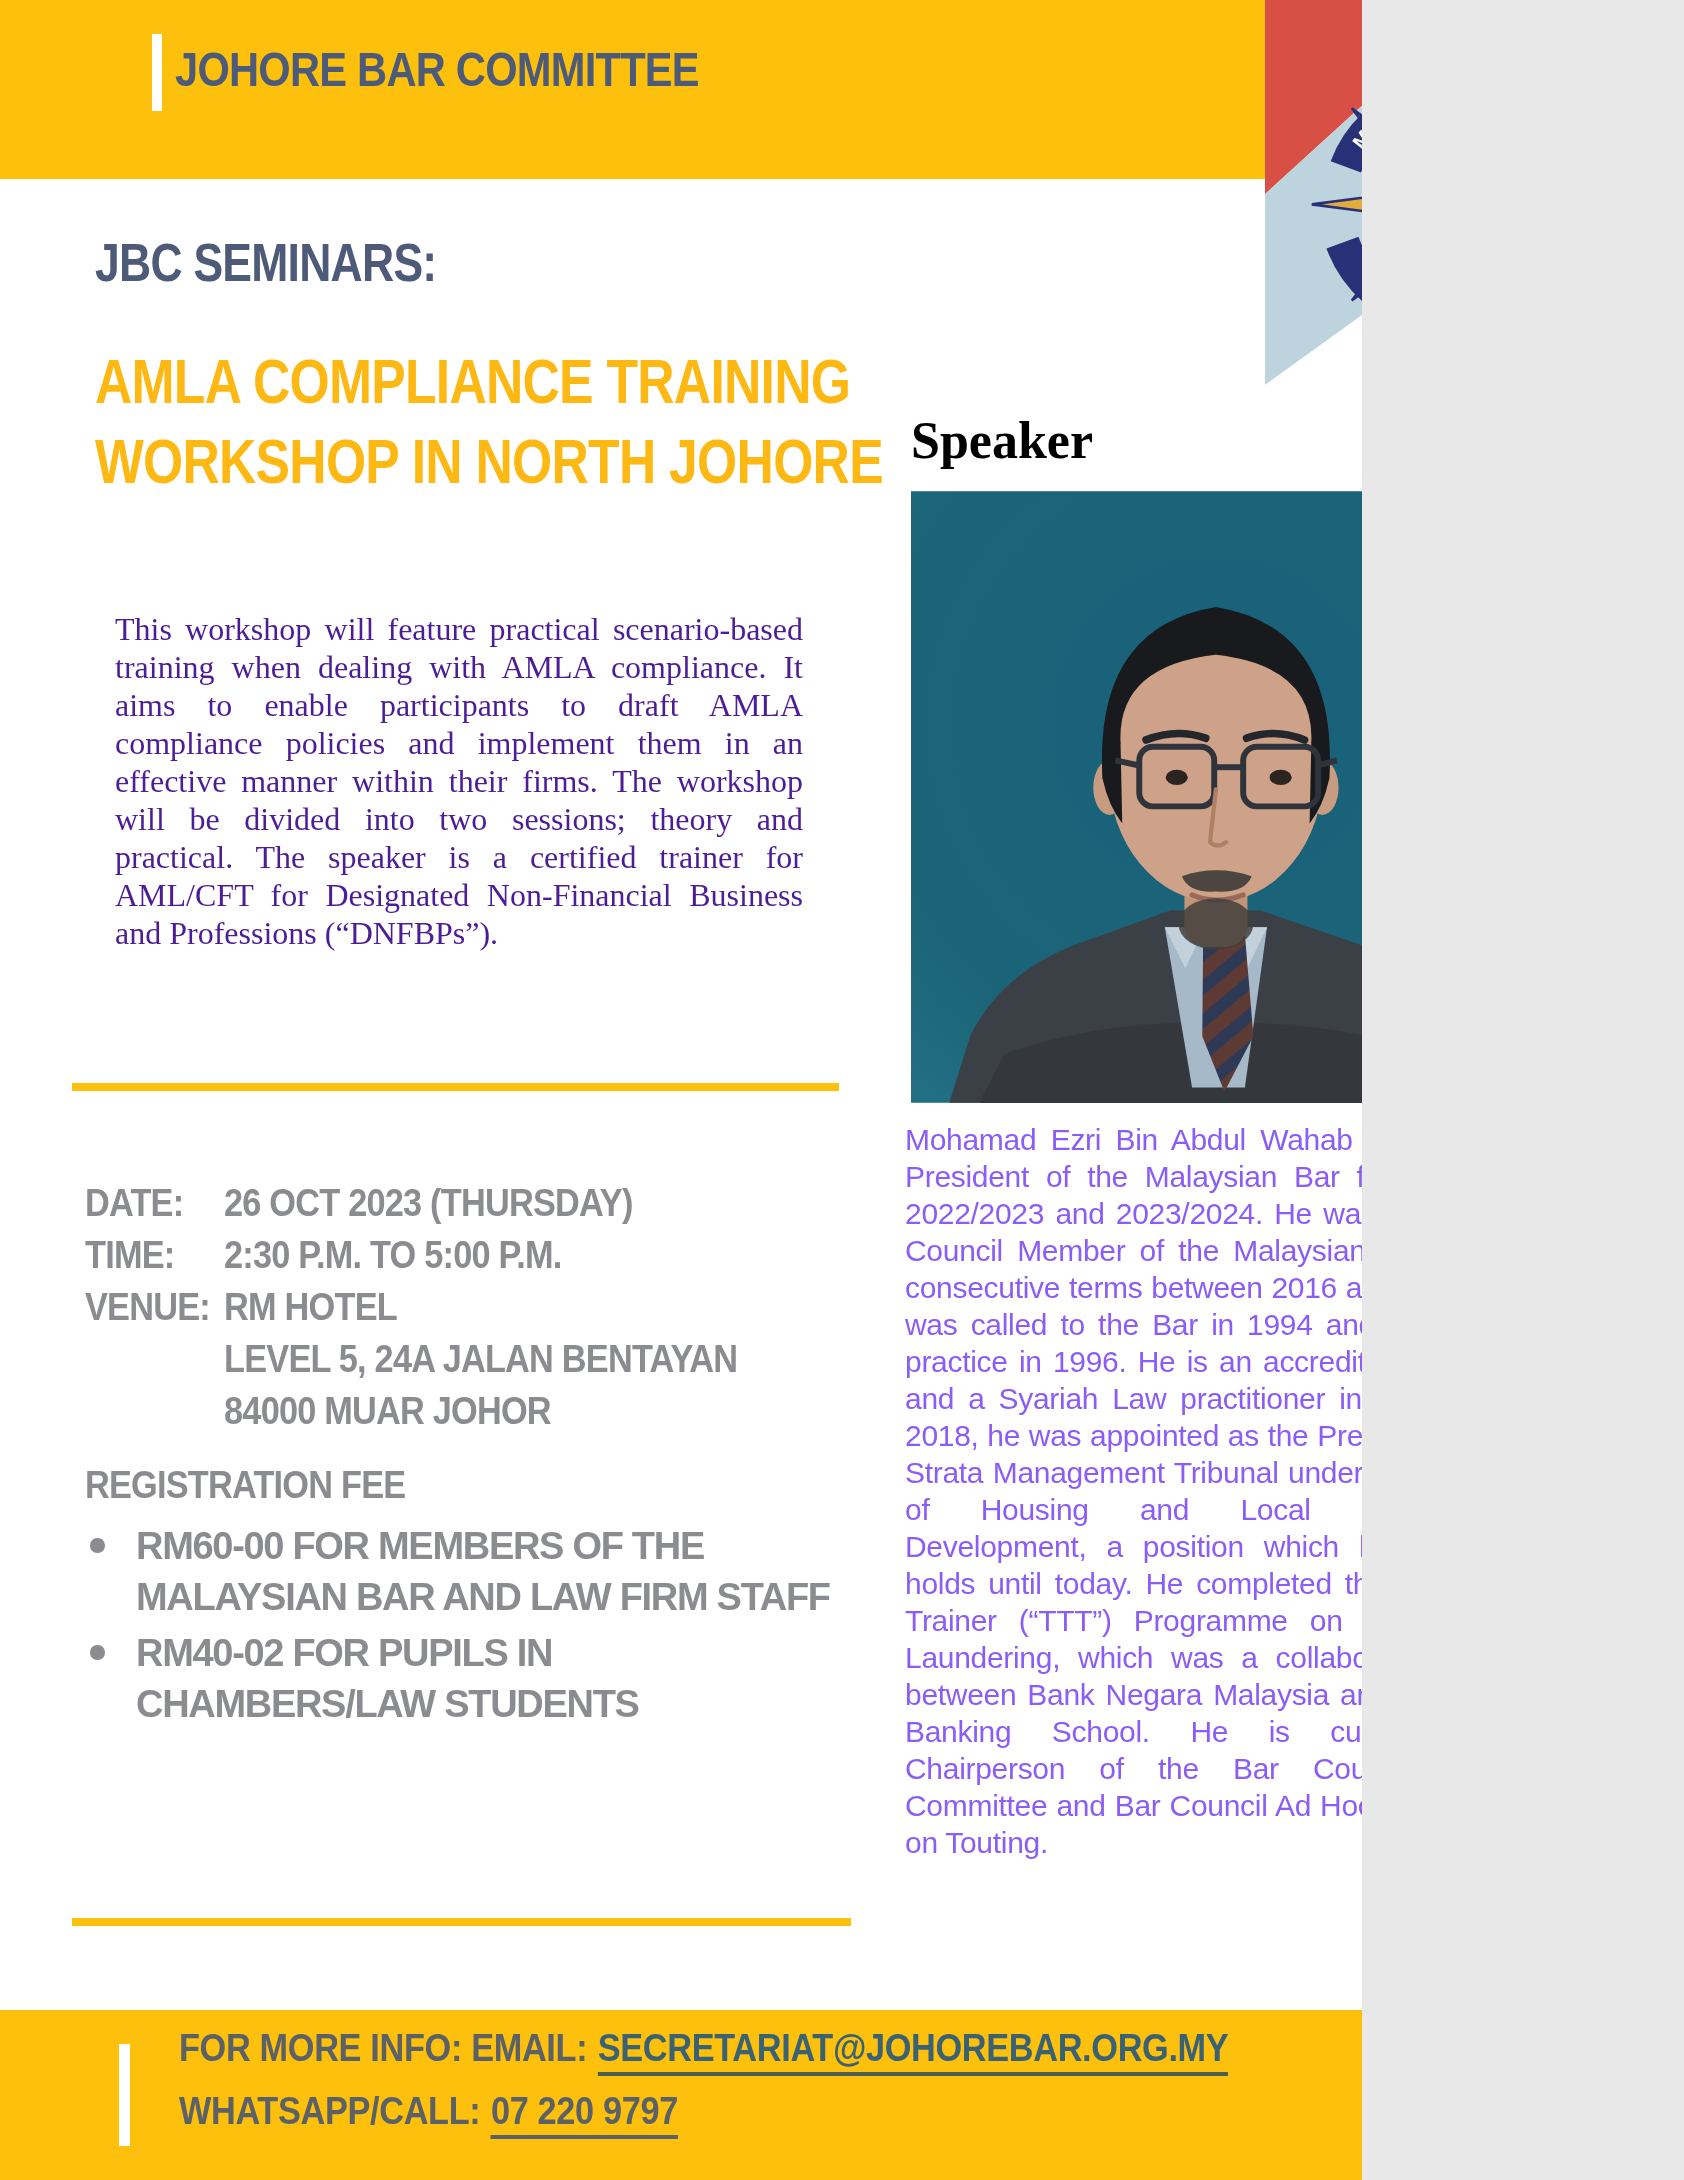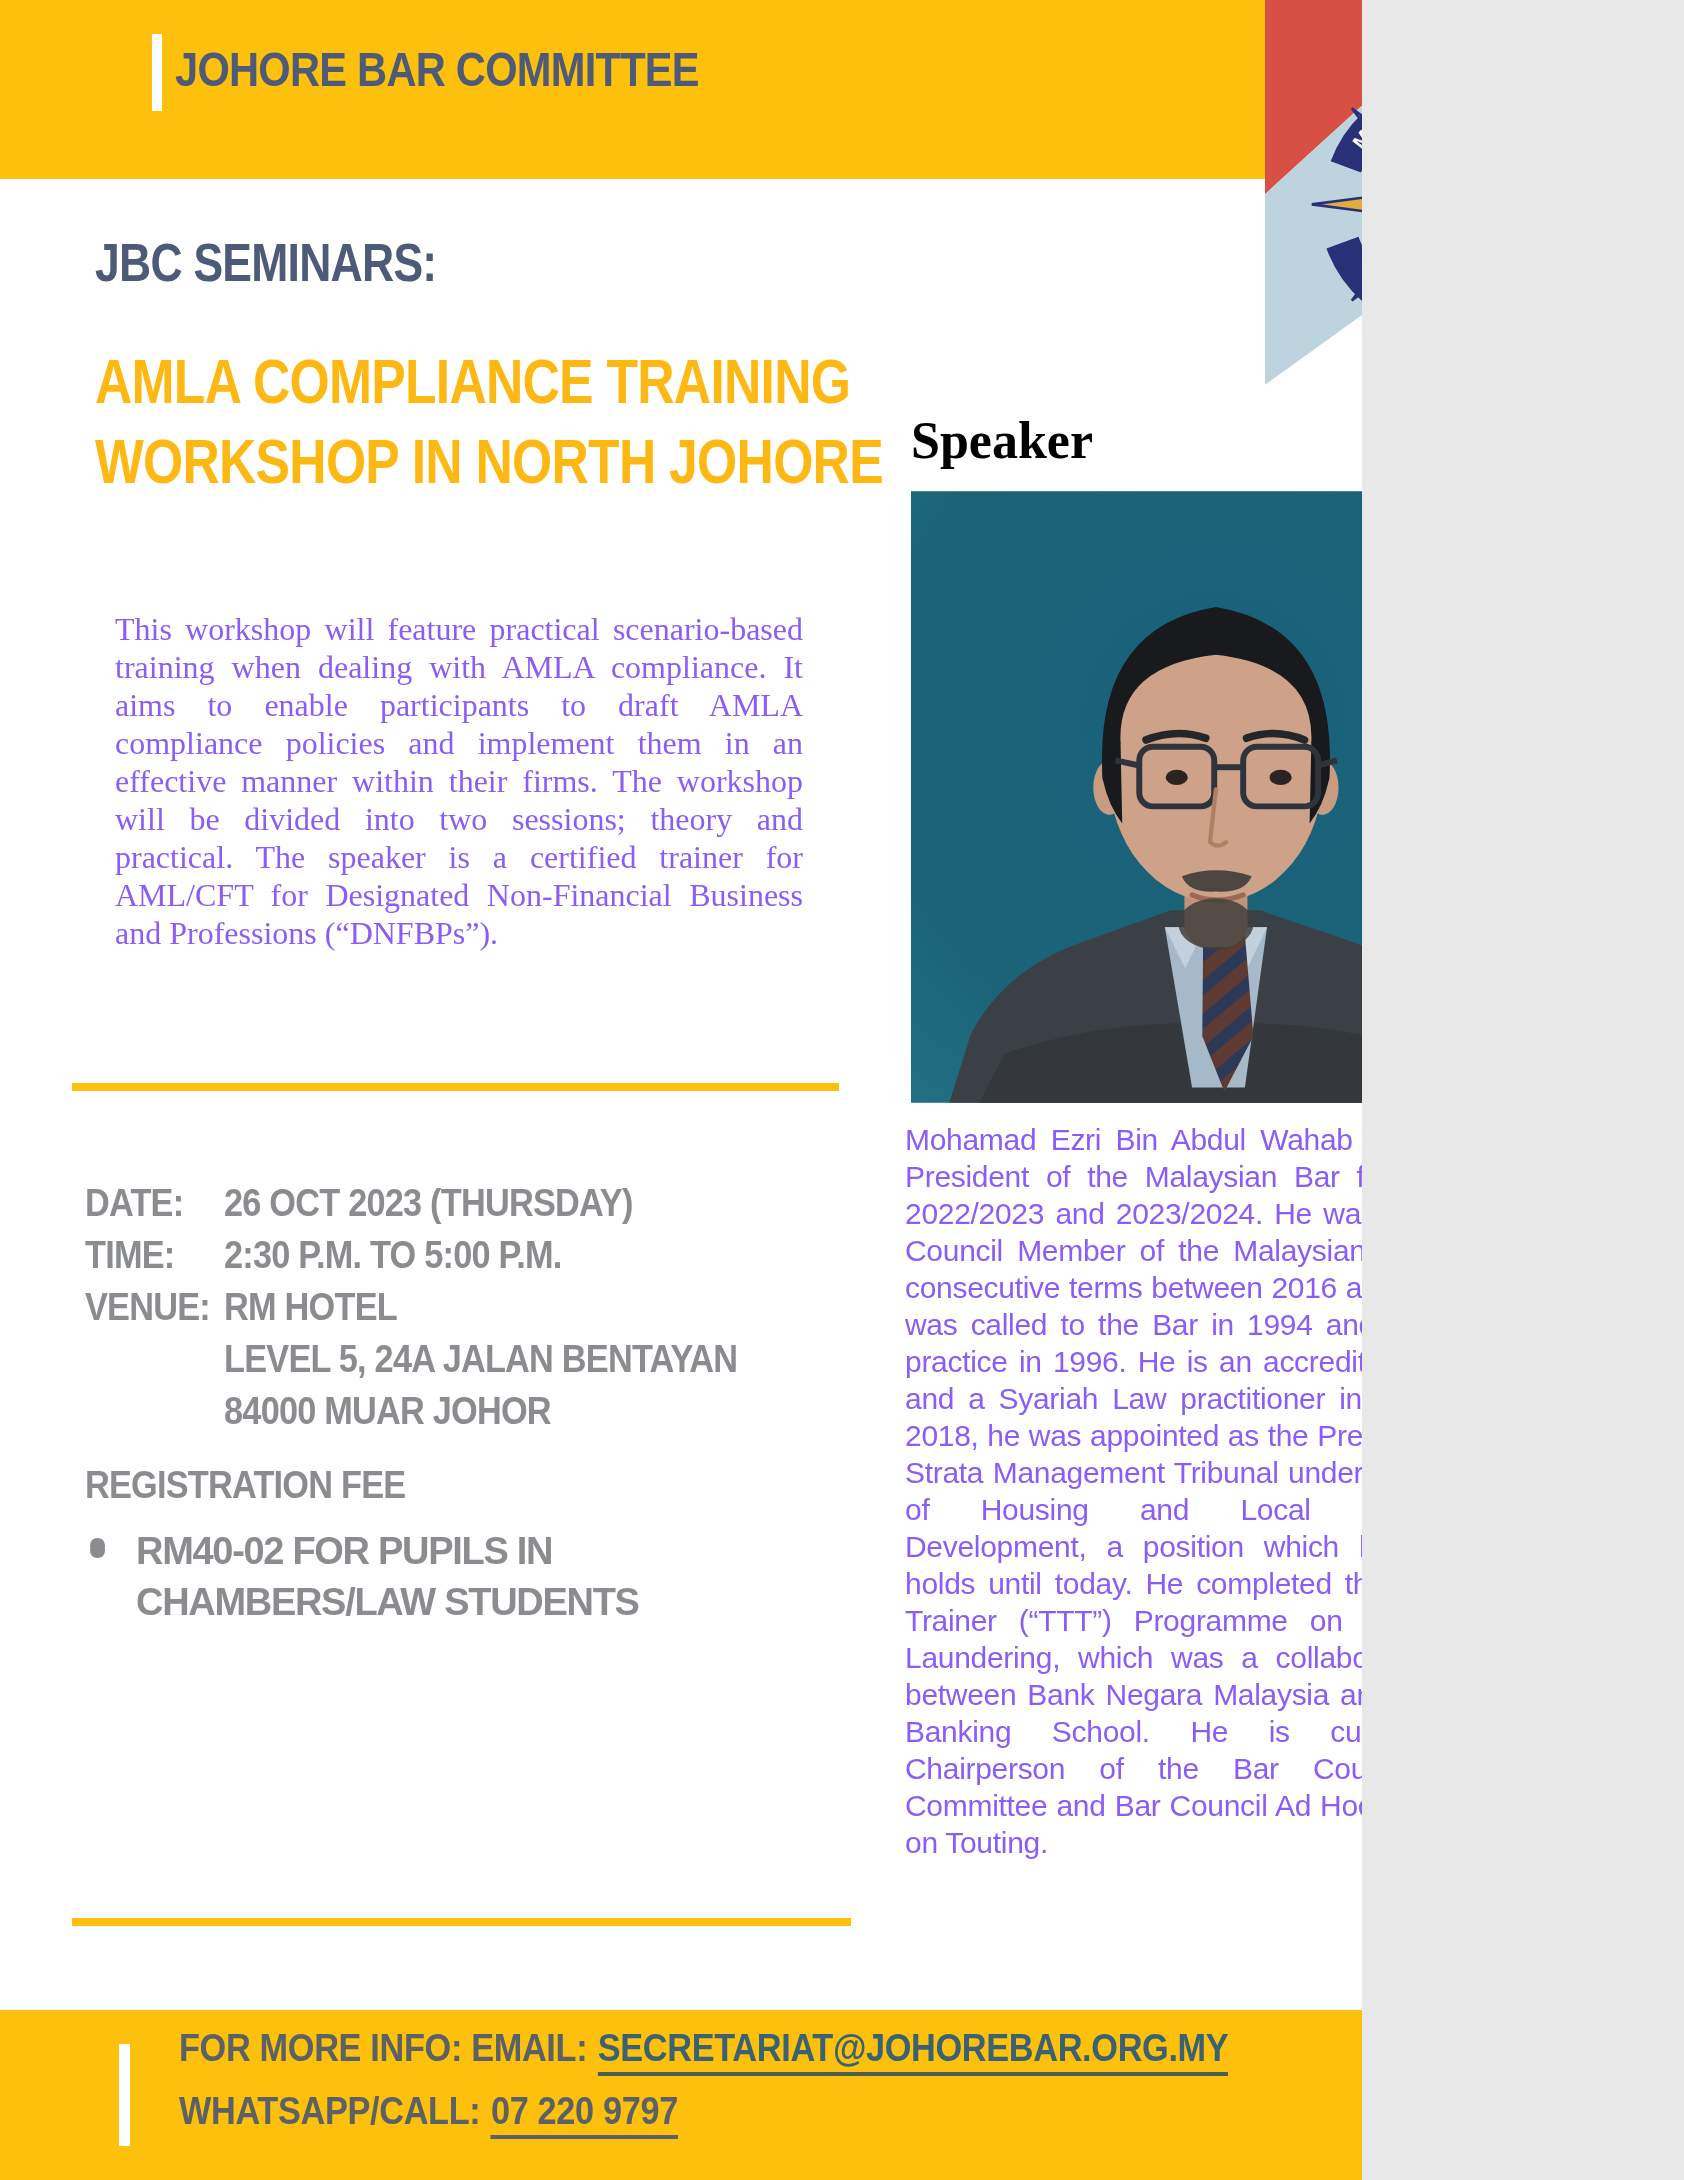--- a/index.html
+++ b/index.html
@@ -14,21 +14,21 @@
   
   .logo-box{position:absolute;left:1265px;top:0;width:366px;height:396px;}
   
   .jbc-heading{position:absolute;left:95px;top:232px;font-size:53px;font-weight:bold;
         color:#4d5b78;letter-spacing:-0.9px;white-space:nowrap;
         transform:scaleX(0.84);transform-origin:left top;}
   .main-title{position:absolute;left:95px;top:341px;font-size:63px;font-weight:bold;
         color:#FDB813;line-height:80px;letter-spacing:-0.9px;white-space:nowrap;
         transform:scaleX(0.82);transform-origin:left top;}
   .description{position:absolute;left:115px;top:610px;width:688px;margin:0;
-        font-family:"Liberation Serif",serif;font-size:32px;line-height:38px;color:#8b5cf6;
+        font-family:"Liberation Serif",serif;font-size:32px;line-height:38px;color:#4c1d95;
         text-align:justify;}
   .rule{position:absolute;height:7.7px;background:#FCC00D;}
   .rule-1{left:72px;top:1083px;width:767px;}
   .rule-2{left:72px;top:1918px;width:779px;}
   .details{position:absolute;left:85px;top:1177px;}
   .detail-row{display:flex;font-size:39px;font-weight:bold;color:#8a8c8f;line-height:52px;
         letter-spacing:-0.9px;white-space:nowrap;transform:scaleX(0.88);transform-origin:left top;}
   .detail-label{width:158px;flex:0 0 158px;}
   .reg-heading{position:absolute;left:85px;top:1463px;font-size:39px;font-weight:bold;
         color:#8a8c8f;letter-spacing:-0.9px;white-space:nowrap;
@@ -135,21 +135,21 @@
       <span>LEVEL 5, 24A JALAN BENTAYAN</span>
     </div>
     <div class="detail-row">
       <span class="detail-label"></span>
       <span>84000 MUAR JOHOR</span>
     </div>
   </div>
 
   <div class="reg-heading">REGISTRATION FEE</div>
   <ul class="reg-list">
-    <li><span class="dot"></span></li>
+    <li><span class="dot"></span><span>RM60-00 FOR MEMBERS OF THE MALAYSIAN BAR  AND LAW FIRM STAFF</span></li>
     <li><span class="dot"></span><span>RM40-02 FOR PUPILS IN CHAMBERS/LAW STUDENTS</span></li>
   </ul>
 
   <div class="rule rule-2"></div>
 
   <div class="speaker-label">Speaker</div>
 
   <div class="photo">
     <svg width="609" height="612" viewBox="0 0 715 718">
       <defs>

